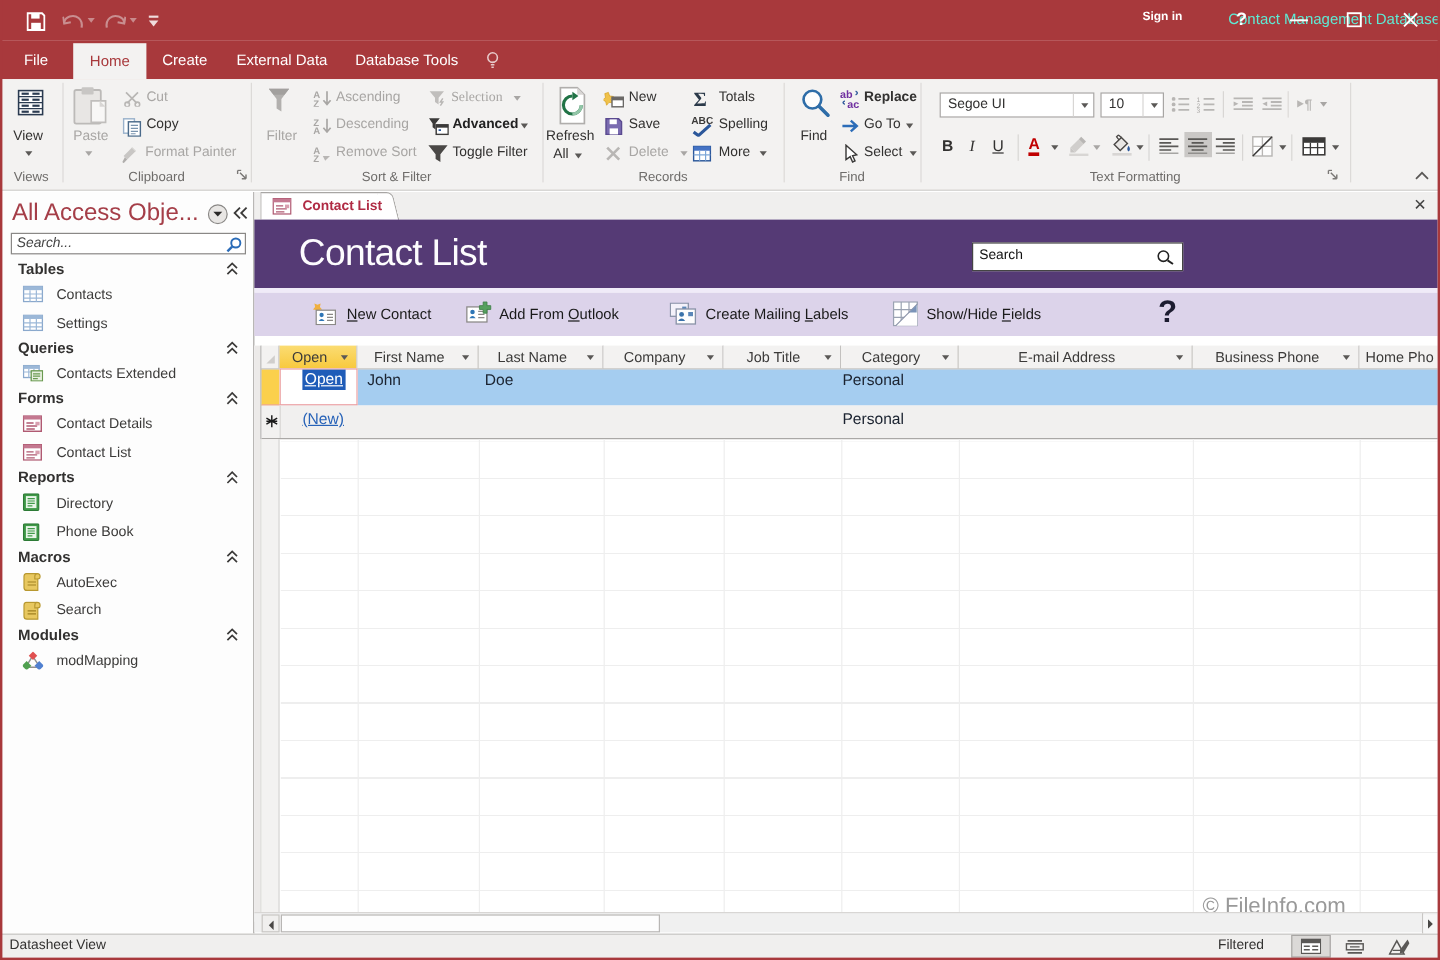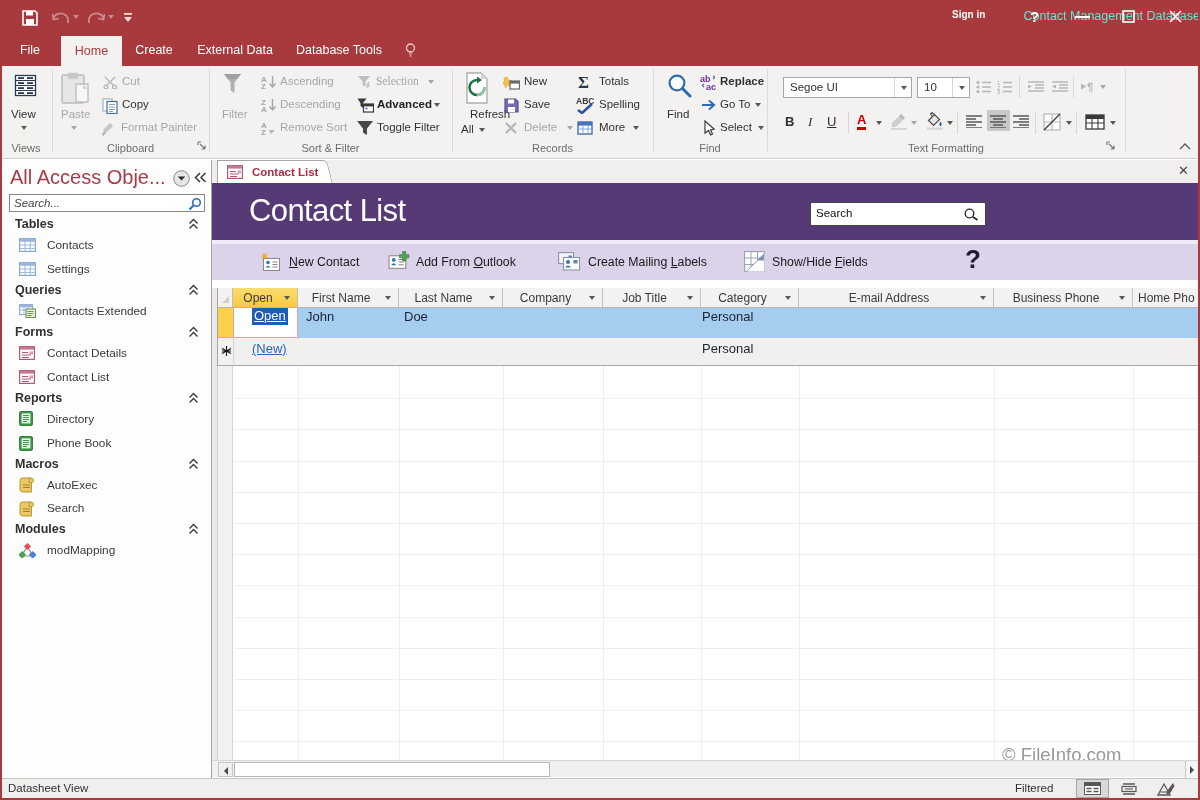--- a/index.html
+++ b/index.html
@@ -249,21 +249,21 @@
     </svg>
   <div class="rtxt" style="left:377px;top:55px;">Toggle Filter</div>
 
   <svg class="abs" style="left:463px;top:6px;" width="28" height="32" viewBox="0 0 28 32">
       <path d="M4 1 h14 l6 6 v24 h-20 z" fill="#fff" stroke="#b0aeac" stroke-width="1.4"></path>
       <path d="M18 1 l6 6 h-6 z" fill="#d8d6d4"></path>
       <path d="M14 8 a7.5 7.5 0 1 0 7.5 7.5" fill="none" stroke="#217346" stroke-width="2.6"></path>
       <path d="M14 4.5 l5 3.5 -5 3.5 z" fill="#217346"></path>
       <path d="M14 23 a7.5 7.5 0 0 0 7.5 -7.5" fill="none" stroke="#93c6a8" stroke-width="2.6"></path>
     </svg>
-  <div class="rtxt" style="left:470px;top:42px;text-align:right;">Refresh</div>
+  <div class="rtxt" style="left:455px;top:42px;text-align:right;">Refresh</div>
   <div class="rtxt" style="left:461px;top:57px;">All</div>
   <div class="abs" style="left:479px;top:62px;">
       <div class="dd"></div>
     </div>
   <svg class="abs" style="left:503px;top:9px;" width="17" height="15" viewBox="0 0 17 15">
       <path d="M1 3 l3 -1 1 3 3.2 0.4 -2 2.6 1.6 2.6 -3.3 -0.3 -2 2.4 -0.8 -3.2 -2.7 -1.3 2.6 -1.8 z" fill="#f0c24a" stroke="#d8a020" stroke-width="0.6"></path>
       <rect x="7" y="6" width="9.5" height="8" fill="#fff" stroke="#6a6866" stroke-width="1.2"></rect>
       <rect x="7" y="6" width="9.5" height="2.6" fill="#6a6866"></rect>
     </svg>
   <div class="rtxt" style="left:524px;top:9px;">New</div>

